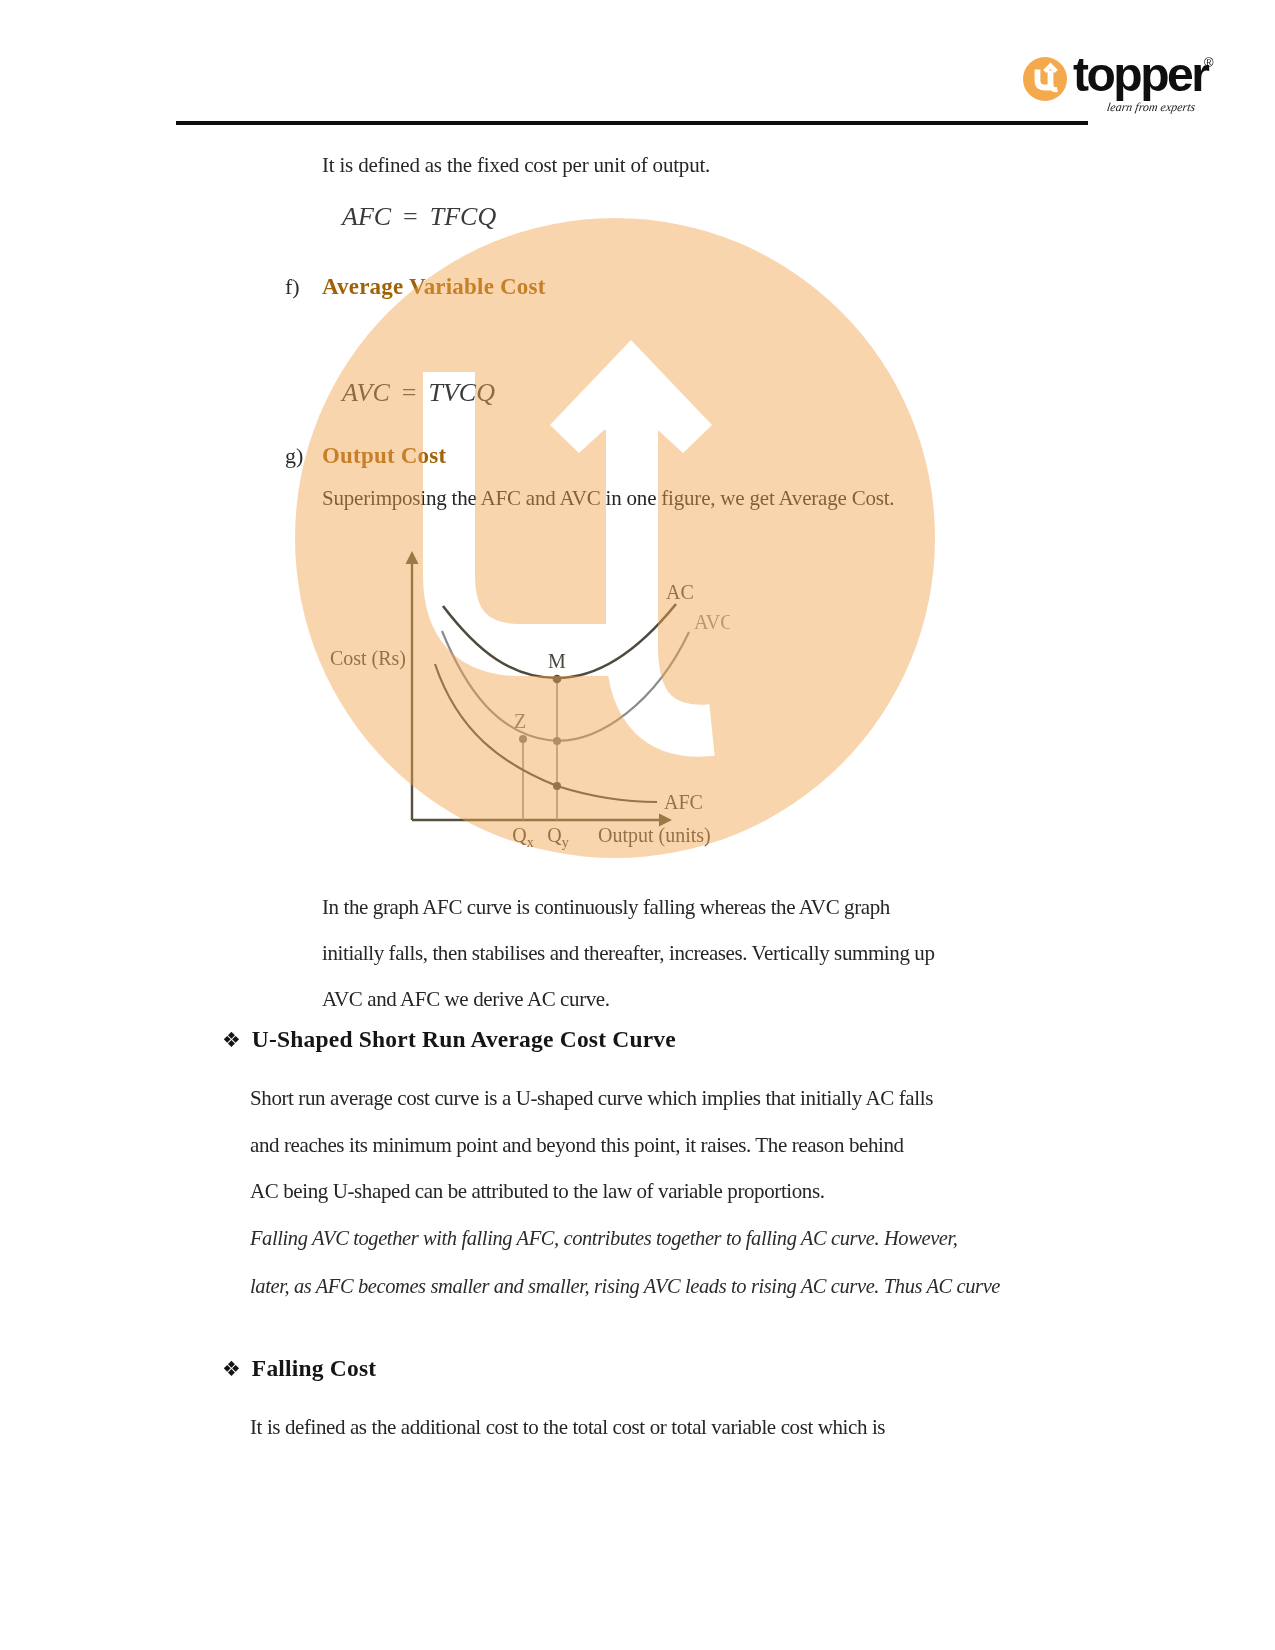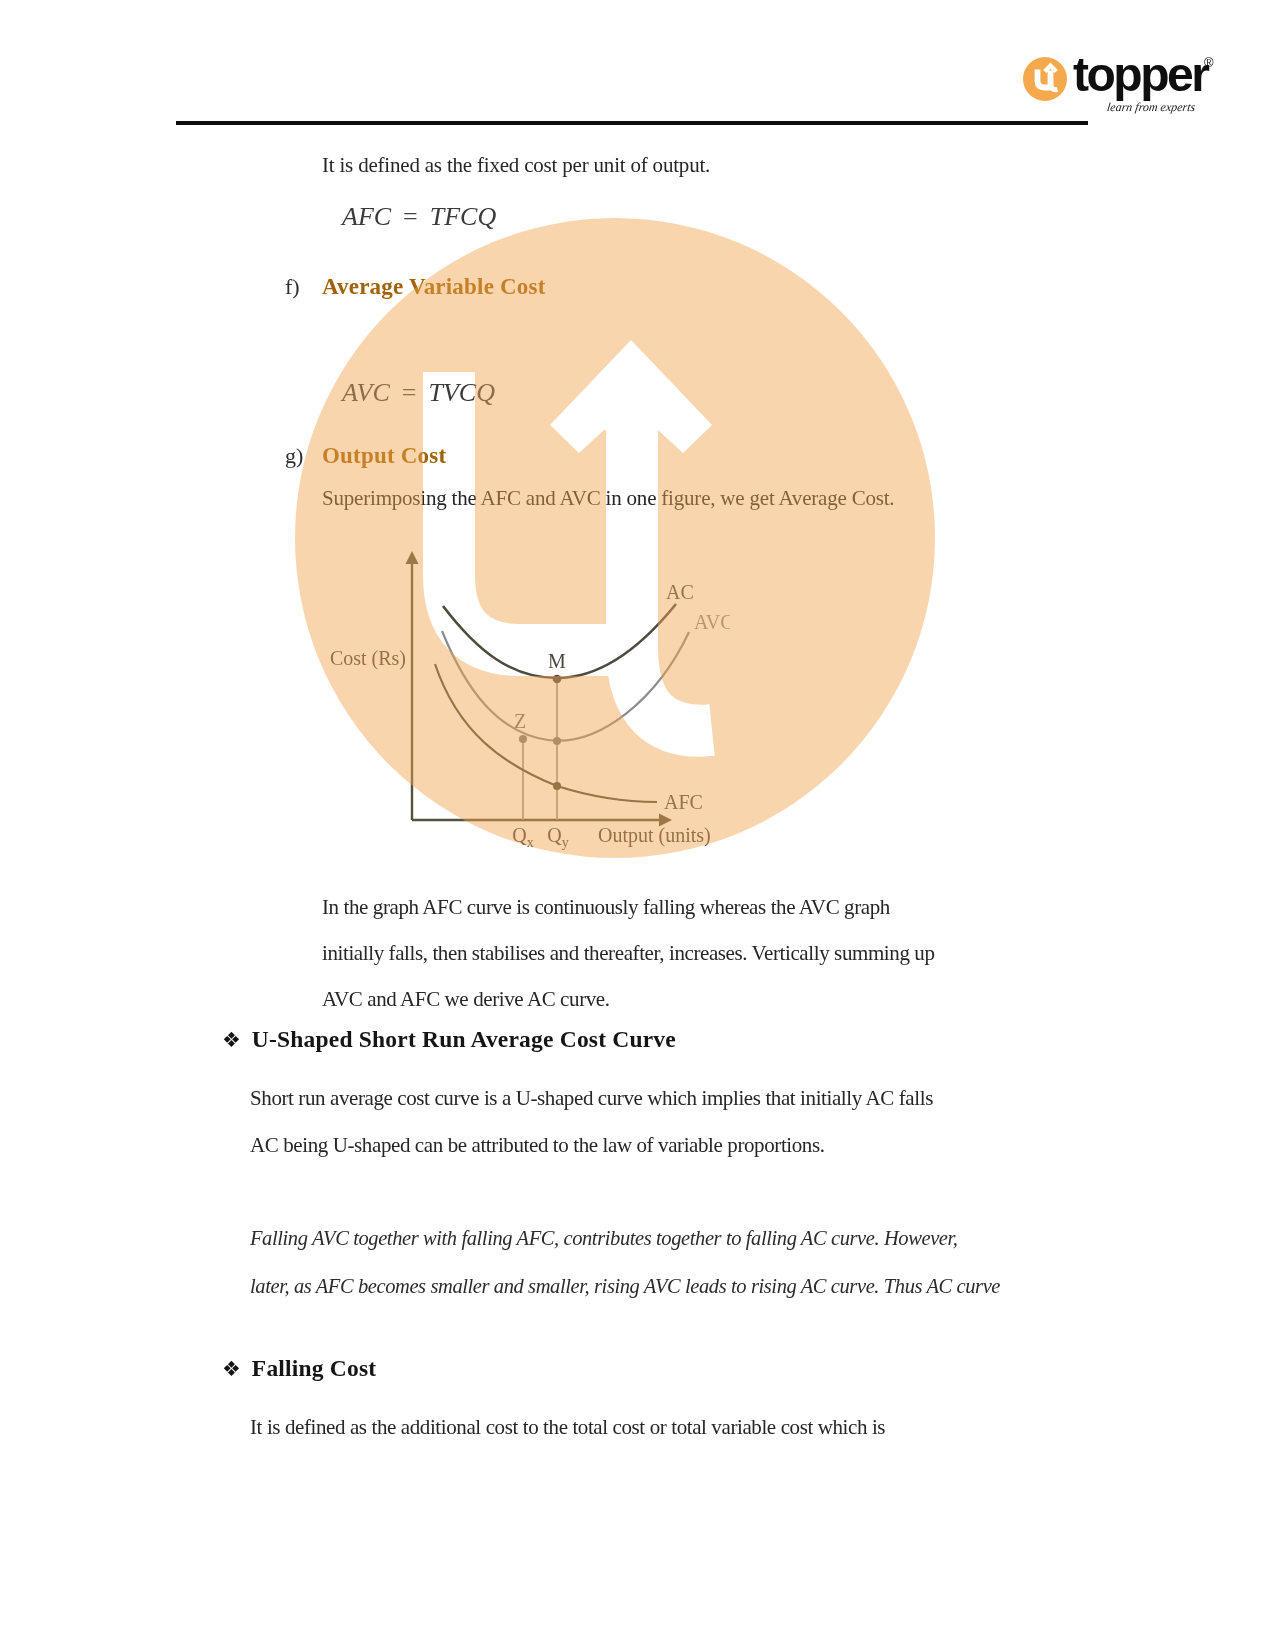--- a/index.html
+++ b/index.html
@@ -147,20 +147,21 @@
       <div class="tline">AVC and AFC we derive AC curve.</div>
     </div>
 
   <div class="bullet-head" id="bullet1">
     <span class="bullet-glyph">❖</span>
     <span class="bullet-title">U-Shaped Short Run Average Cost Curve</span>
   </div>
   <div class="para" id="para2">
 
   <div class="tline">Short run average cost curve is a U-shaped curve which implies that initially AC falls</div>
+      <div class="tline">and reaches its minimum point and beyond this point, it raises. The reason behind</div>
       <div class="tline">AC being U-shaped can be attributed to the law of variable proportions.</div>
     </div>
   <div class="para" id="para3">
 
   <div class="tline">Falling AVC together with falling AFC, contributes together to falling AC curve. However,</div>
       <div class="tline">later, as AFC becomes smaller and smaller, rising AVC leads to rising AC curve. Thus AC curve</div>
     </div>
 
   <div class="bullet-head" id="bullet2">
     <span class="bullet-glyph">❖</span>

